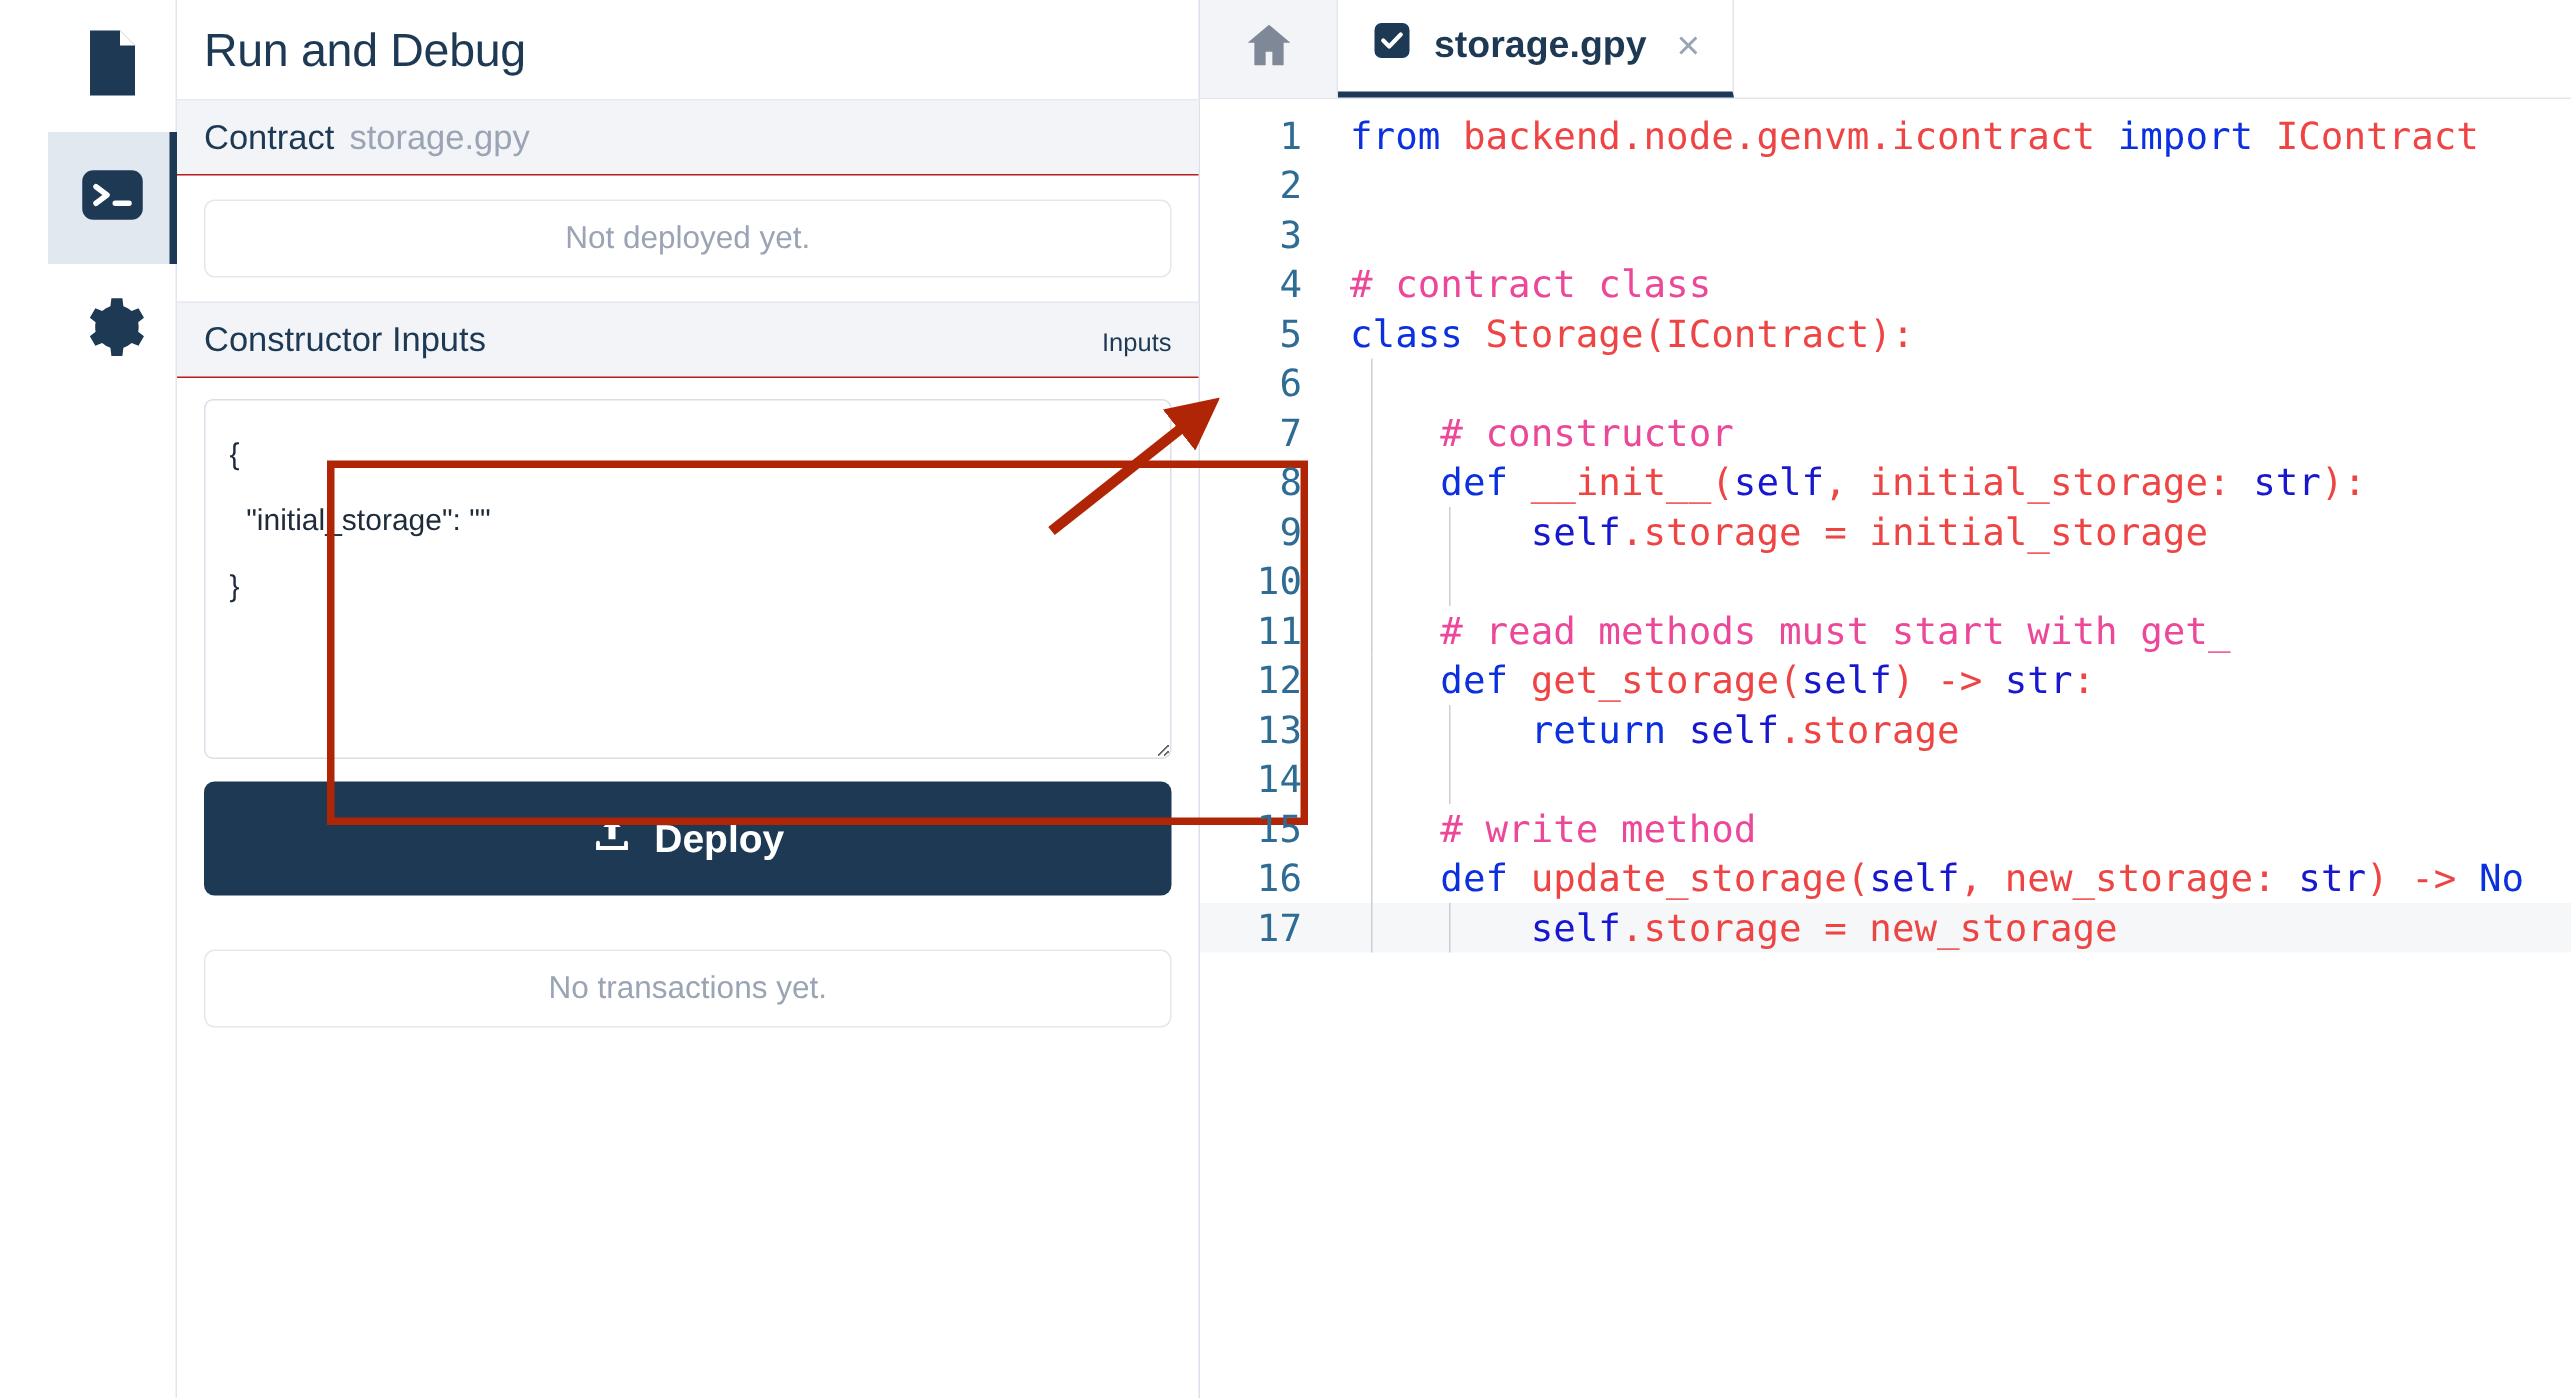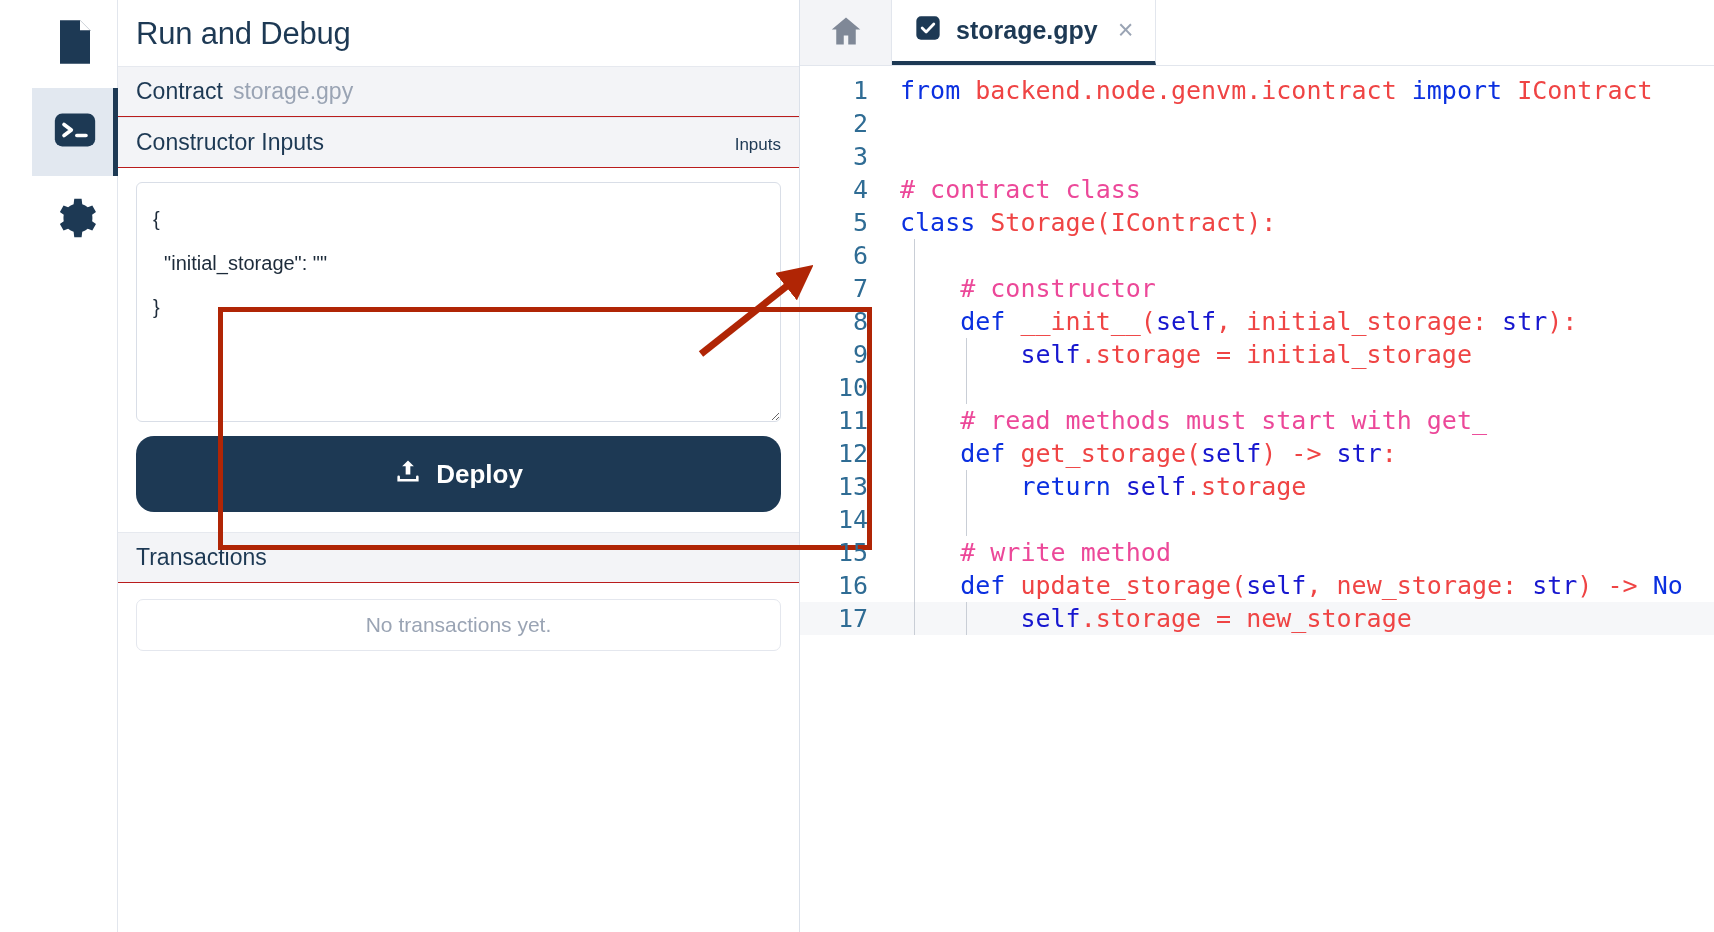--- a/index.html
+++ b/index.html
@@ -82,21 +82,21 @@
     padding: 14px 16px;
     resize: vertical;
     outline: none;
     white-space: pre;
     overflow: hidden;
   }
   .deploy-btn {
     margin: 10px 18px 0 18px;
     height: 76px;
     background: #1d3954;
-    border: none; border-radius: 18px;
+    border: none; border-radius: 7px;
     color: #ffffff;
     font-size: 26px; font-weight: bold;
     display: flex; align-items: center; justify-content: center;
     gap: 14px;
     cursor: pointer;
     font-family: "Liberation Sans", sans-serif;
   }
   .spacer-sm { height: 20px; }
 
   
@@ -193,20 +193,23 @@
   <div class="panel">
     <div class="panel-title">Run and Debug</div>
 
     <div class="section-head">
       <div class="head-left">
         <span>Contract</span>
         <span class="sub">storage.gpy</span>
       </div>
     </div>
 
+    <div class="placeholder-box">
+      <span>Not deployed yet.</span>
+    </div>
 
     <div class="section-head">
       <span>Constructor Inputs</span>
       <span class="right">Inputs</span>
     </div>
 
     <div class="inputs-wrap">
       <textarea class="json-area" placeholder="{}" style="">{
   "initial_storage": ""
 }</textarea>
@@ -217,23 +220,20 @@
         <svg width="28" height="28" viewBox="0 0 24 24">
             <path d="M12 3l5 5h-3v7h-4V8H7l5-5z" fill="#ffffff"></path>
             <path d="M4 17v3h16v-3" stroke="#ffffff" stroke-width="2.2" fill="none" stroke-linecap="round"></path>
           </svg>
       </span>
       <span>Deploy</span>
     </button>
 
     <div class="spacer-sm"></div>
 
-    <div class="section-head">
-      <span>Transactions</span>
-    </div>
 
     <div class="placeholder-box">
       <span>No transactions yet.</span>
     </div>
 
     <div class="annot-box"></div>
     <svg class="annot-arrow" viewBox="0 0 120 100">
       <defs>
         <marker id="ah" markerWidth="5" markerHeight="5" refX="2" refY="2.5" orient="auto">
           <path d="M0,0 L5,2.5 L0,5 z" fill="#b02505"></path>

